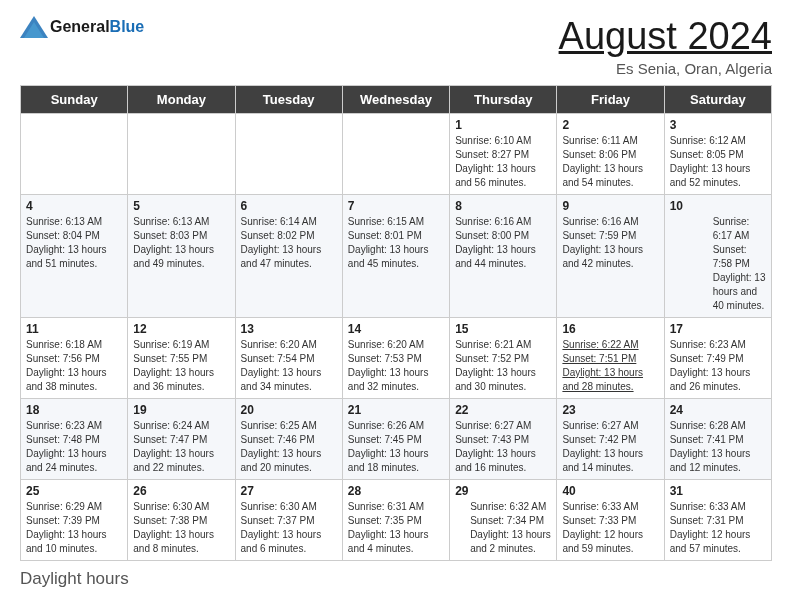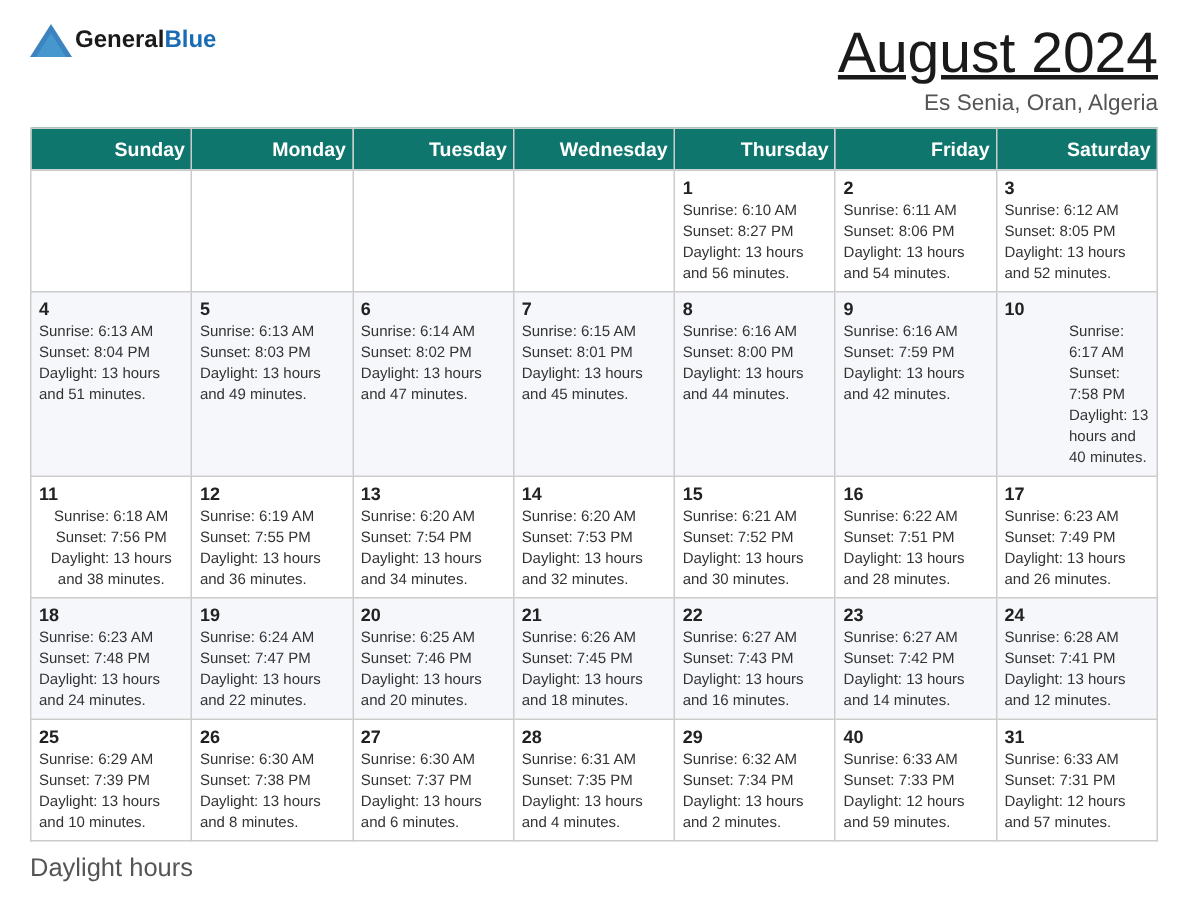--- a/index.html
+++ b/index.html
@@ -50,26 +50,26 @@
       font-size: 15px;
       color: #555;
       margin-top: 2px;
     }
     .calendar-table {
       width: 100%;
       border-collapse: collapse;
       margin-top: 4px;
     }
     .calendar-table th {
-      background: #0f766e;
+      background: #404040;
       color: #fff;
       font-size: 13px;
       font-weight: 600;
       padding: 6px 4px;
-      text-align: right;
+      text-align: center;
       border: 1px solid #ccc;
     }
     .calendar-table td {
       border: 1px solid #ccc;
       vertical-align: top;
       padding: 4px 5px;
       width: calc(100% / 7);
       min-height: 80px;
       font-size: 10.5px;
       color: #222;
@@ -195,21 +195,21 @@
         <td>
           <span class="day-number">10</span>
           <div class="day-info" style="white-space: pre-line; margin-left: 43px;">Sunrise: 6:17 AM
 Sunset: 7:58 PM
 Daylight: 13 hours and 40 minutes.</div>
         </td>
       </tr>
       <tr>
         <td>
           <span class="day-number">11</span>
-          <div class="day-info" style="white-space: pre-line; text-align: center;">Sunrise: 6:18 AM
+          <div class="day-info" style="white-space: pre-line;">Sunrise: 6:18 AM
 Sunset: 7:56 PM
 Daylight: 13 hours and 38 minutes.</div>
         </td>
         <td>
           <span class="day-number">12</span>
           <div class="day-info" style="white-space: pre-line;">Sunrise: 6:19 AM
 Sunset: 7:55 PM
 Daylight: 13 hours and 36 minutes.</div>
         </td>
         <td>
@@ -225,21 +225,21 @@
 Daylight: 13 hours and 32 minutes.</div>
         </td>
         <td>
           <span class="day-number">15</span>
           <div class="day-info" style="white-space: pre-line;">Sunrise: 6:21 AM
 Sunset: 7:52 PM
 Daylight: 13 hours and 30 minutes.</div>
         </td>
         <td>
           <span class="day-number">16</span>
-          <div class="day-info" style="white-space: pre-line;">Sunrise: 6:22 AM
+          <div class="day-info" style="white-space: pre-line; text-decoration: underline;">Sunrise: 6:22 AM
 Sunset: 7:51 PM
 Daylight: 13 hours and 28 minutes.</div>
         </td>
         <td>
           <span class="day-number">17</span>
           <div class="day-info" style="white-space: pre-line;">Sunrise: 6:23 AM
 Sunset: 7:49 PM
 Daylight: 13 hours and 26 minutes.</div>
         </td>
       </tr>
@@ -307,21 +307,21 @@
 Daylight: 13 hours and 6 minutes.</div>
         </td>
         <td>
           <span class="day-number">28</span>
           <div class="day-info" style="white-space: pre-line;">Sunrise: 6:31 AM
 Sunset: 7:35 PM
 Daylight: 13 hours and 4 minutes.</div>
         </td>
         <td>
           <span class="day-number">29</span>
-          <div class="day-info" style="white-space: pre-line;">Sunrise: 6:32 AM
+          <div class="day-info" style="white-space: pre-line; margin-left: 15px;">Sunrise: 6:32 AM
 Sunset: 7:34 PM
 Daylight: 13 hours and 2 minutes.</div>
         </td>
         <td>
           <span class="day-number">40</span>
           <div class="day-info" style="white-space: pre-line;">Sunrise: 6:33 AM
 Sunset: 7:33 PM
 Daylight: 12 hours and 59 minutes.</div>
         </td>
         <td>

